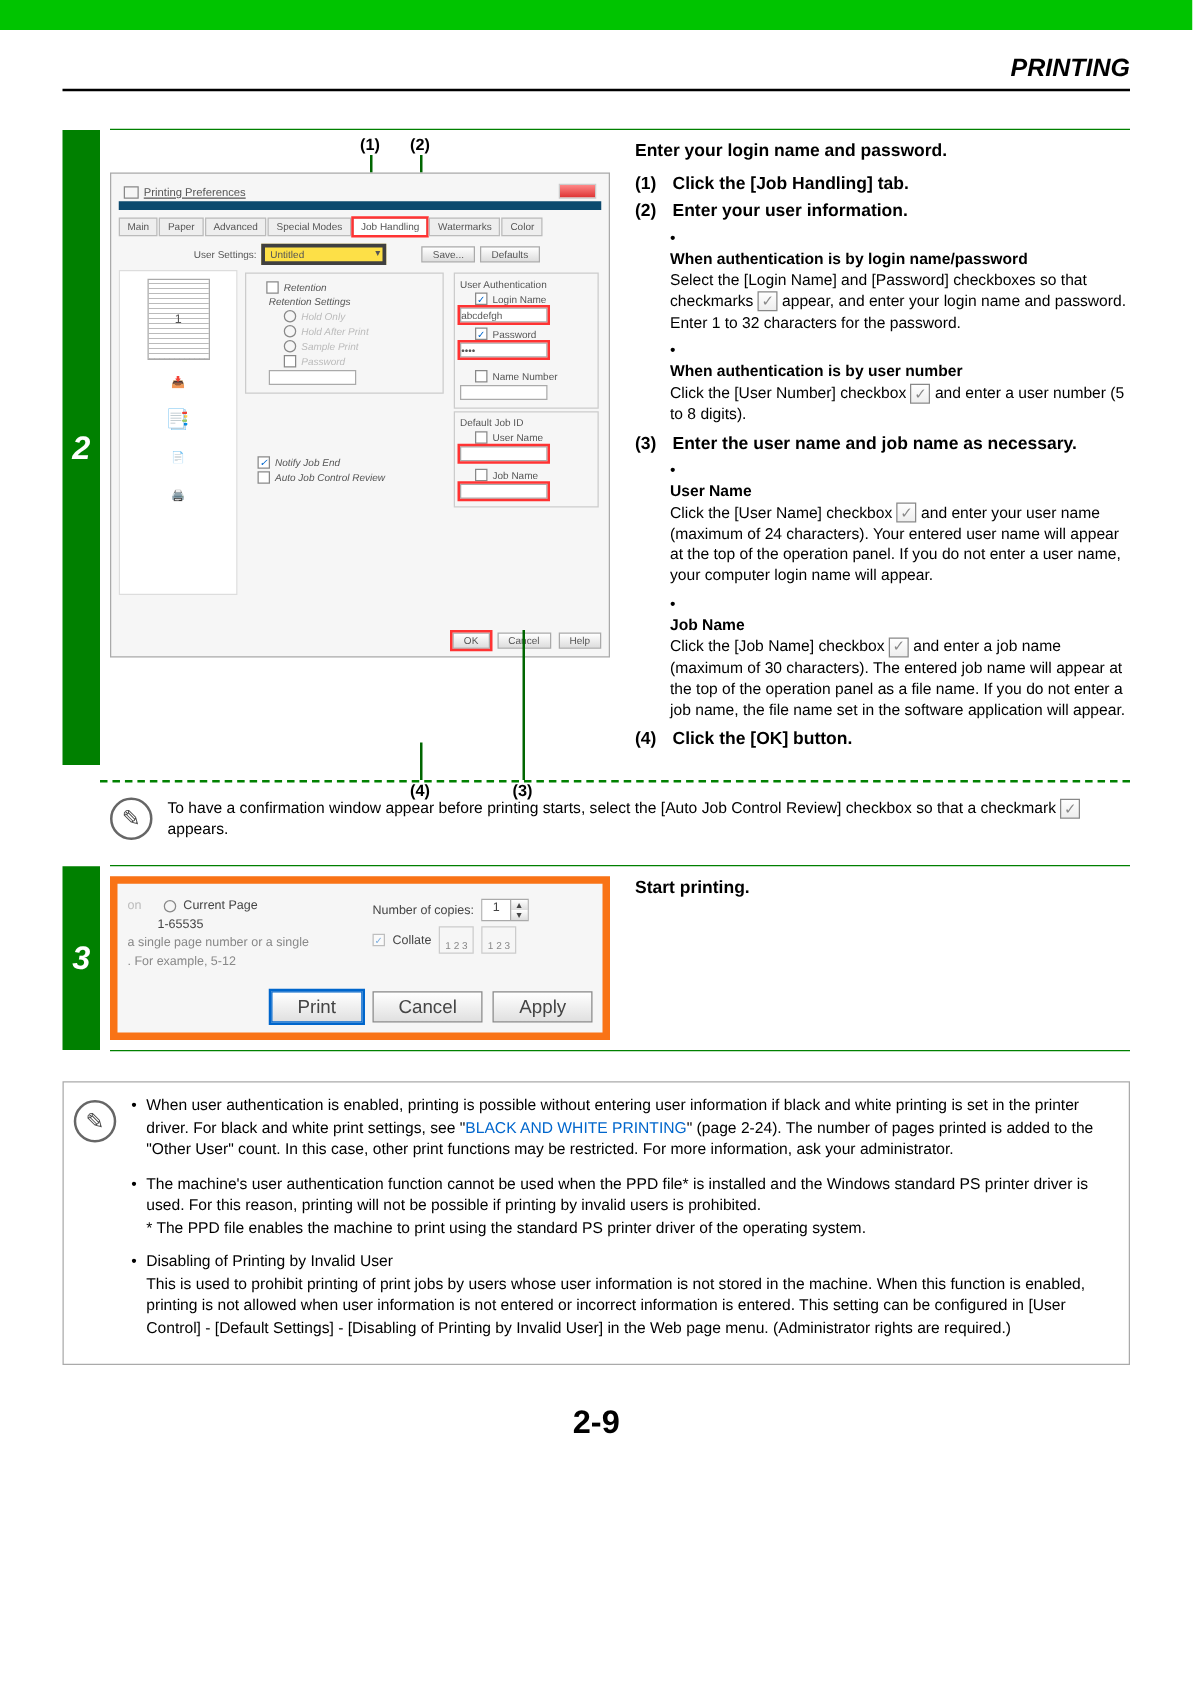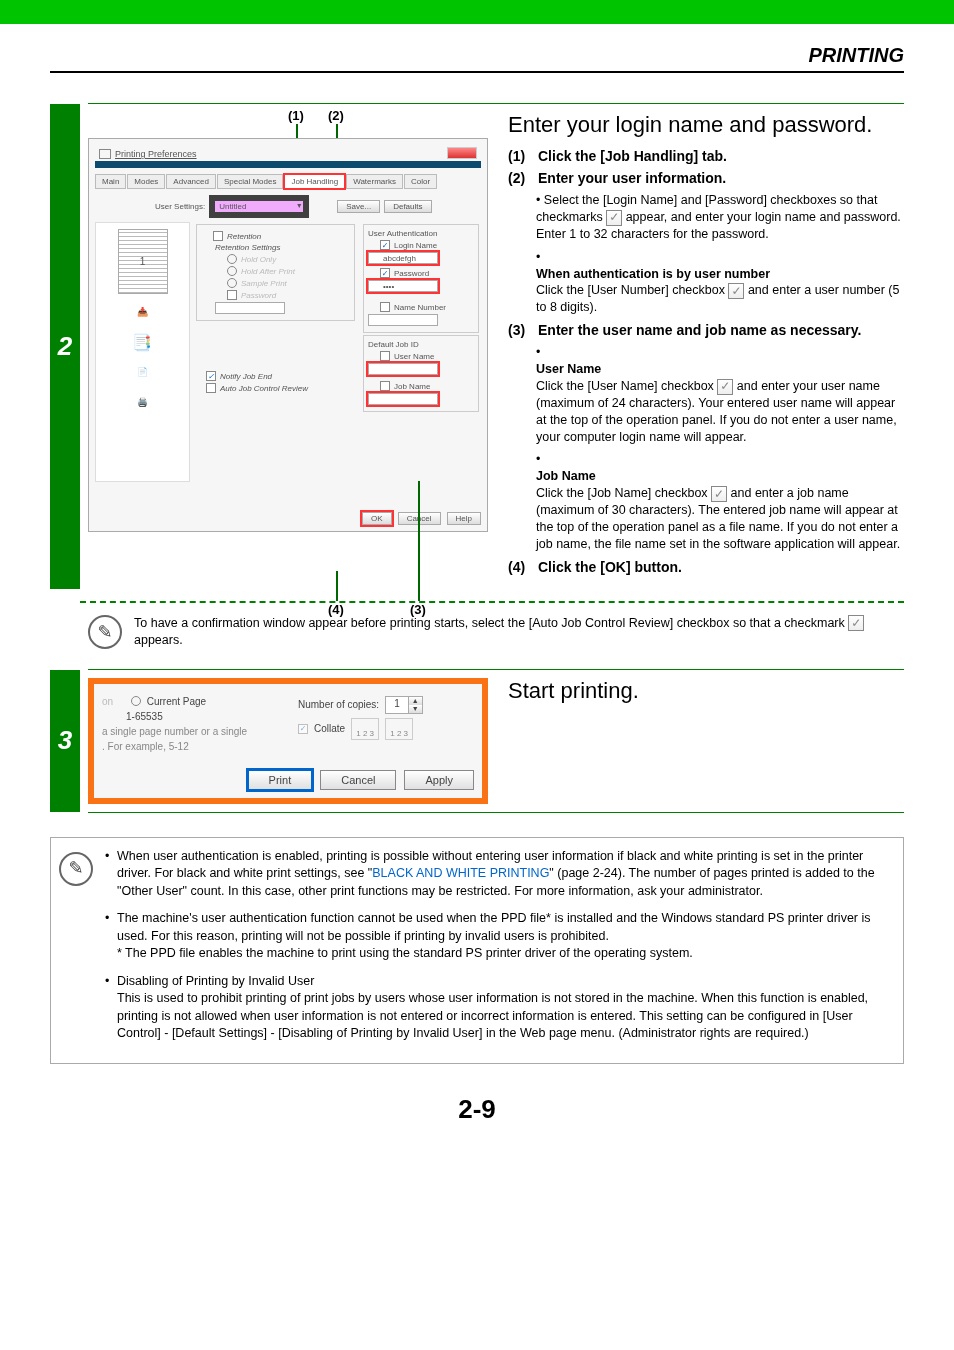--- a/index.html
+++ b/index.html
@@ -15,38 +15,38 @@
   .right-col { flex: 1; }
   .screenshot-box { background: #f6f6f6; border: 1px solid #aaa; font-size: 9px; color: #555; padding: 6px; position: relative; }
   .dialog-titlebar { display: flex; align-items: flex-end; gap: 4px; padding: 2px 4px; border-bottom: 7px solid #0c4a6e; text-decoration: underline; }
   .win-icon { width: 12px; height: 10px; border: 1px solid #888; display: inline-block; }
   .close-x { margin-left: auto; width: 30px; height: 12px; border: 1px solid #ccc; background: linear-gradient(#f88,#d33); }
   .tabs { display: flex; gap: 1px; margin: 6px 0; font-size: 8px; }
   .tab { border: 1px solid #bbb; padding: 2px 6px; background: #eee; position: relative; }
   .tab.active { background: #fff; font-weight: normal; }
   .tab.highlighted { outline: 2px solid #f33; outline-offset: -1px; }
   .fieldrow { display: flex; align-items: center; gap: 4px; margin: 2px 12px; font-size: 8px; }
-  .dropdown { border: 6px solid #404040; padding: 1px 18px 1px 4px; background: #f0abfc; position: relative; min-width: 100px; }
+  .dropdown { border: 3px solid #404040; padding: 1px 18px 1px 4px; background: #fde047; position: relative; min-width: 100px; }
   .dropdown::after { content: "▾"; position: absolute; right: 2px; top: 0; font-size: 8px; }
   .btn-sm { border: 1px solid #aaa; padding: 1px 8px; background: linear-gradient(#fff,#ddd); font-size: 8px; }
   .btn-sm.hl { outline: 2px solid #f33; outline-offset: 0; }
   .groupbox { border: 1px solid #ccc; padding: 4px; margin: 2px; font-size: 8px; }
   .groupbox-title { font-size: 8px; margin-bottom: 2px; }
   .cb { width: 10px; height: 10px; border: 1px solid #888; display: inline-flex; align-items: center; justify-content: center; font-size: 8px; color: #06c; background:#fff; }
   .cb.checked::before { content: "✓"; }
   .radio { width: 10px; height: 10px; border: 1px solid #888; border-radius: 50%; display: inline-block; }
-  .input-line { border: 1px solid #aaa; padding: 1px 14px; min-width: 70px; background:#fff; display:inline-block; height:12px; }
+  .input-line { border: 1px solid #aaa; padding: 1px 0; min-width: 70px; background:#fff; display:inline-block; height:12px; }
   .input-line.hl { outline: 2px solid #f33; }
   .dimmed { color: #bbb; }
   .preview-pane { width: 95px; height: 260px; background: #fff; border: 1px solid #ddd; display: flex; flex-direction: column; align-items: center; gap: 6px; padding-top: 6px; }
   .paper { width: 50px; height: 65px; background:#fff; border:1px solid #aaa; display:flex; align-items:center; justify-content:center; font-size:10px; background-image: repeating-linear-gradient(0deg,#bbb,#bbb 1px,#fff 1px,#fff 4px),repeating-linear-gradient(90deg,#bbb,#bbb 1px,#fff 1px,#fff 4px); }
   .mini-icon { width: 40px; height: 24px; display:flex; align-items:center; justify-content:center; }
   .callout-label { position: absolute; font-weight: bold; font-size: 13px; }
   .callout-line { position: absolute; background: #060; }
-  .step2-h1 { font-size: 22px; font-weight: normal; margin-bottom: 10px; }
+  .step2-h1 { font-size: 14px; font-weight: bold; margin-bottom: 10px; }
   .sub-h { font-weight: bold; font-size: 14px; margin: 6px 0; display: flex; gap: 8px; }
   .sub-num { min-width: 22px; }
   .bullet-item { margin-left: 28px; margin-bottom: 6px; font-size: 12.5px; line-height: 1.35; }
   .bullet-lead { font-weight: bold; display: block; }
   .inline-cb { display: inline-flex; width: 16px; height: 16px; border: 1px solid #888; background: linear-gradient(#fff,#eee); align-items: center; justify-content: center; vertical-align: middle; font-size: 12px; color: #888; }
   .inline-cb::before { content:"✓"; }
   .dashed-sep { border: none; border-top: 2px dashed #008000; margin: 12px 0 12px 30px; }
   .note-row { display: flex; gap: 12px; padding-left: 12px; margin-bottom: 20px; }
   .note-icon-circle { width: 34px; height: 34px; border: 2px solid #666; border-radius: 50%; display: flex; align-items: center; justify-content: center; flex: 0 0 34px; }
   .note-icon-inner { font-size: 18px; color: #444; }
@@ -59,21 +59,21 @@
   .page-num { text-align: center; font-size: 26px; font-weight: bold; margin-top: 30px; }
   
   .s3-box { border: 6px solid #f97316; padding: 8px; font-size: 10px; color: #444; background: #f6f6f6; }
   .s3-row { display: flex; align-items: center; gap: 6px; margin: 4px 0; }
   .spinner { display:inline-flex; border:1px solid #aaa; }
   .spinner .val { padding: 1px 8px; background:#fff; }
   .spinner .arrows { width:14px; display:flex; flex-direction:column; }
   .spinner .arrows span { height:8px; border-left:1px solid #aaa; display:flex; align-items:center; justify-content:center; font-size:7px; background:linear-gradient(#fff,#ddd);}
   .collate-ico { width:28px; height:22px; border:1px solid #ccc; display:inline-flex; align-items:flex-end; justify-content:center; font-size:8px; padding-bottom:1px; color:#888;}
   .s3-btnrow { display:flex; justify-content:flex-end; gap:8px; margin-top:14px; }
-  .s3-btn { border:1px solid #888; padding:3px 20px; background:linear-gradient(#fff,#e0e0e0); font-size:11px; }
+  .s3-btn { border:1px solid #888; padding:3px 20px; background:linear-gradient(#fff,#e0e0e0); font-size:15px; }
   .s3-btn.hl { outline:2px solid #06c; outline-offset:0; border-color:#06c; }
   .thin-rule { border:none; border-top:1px solid #008000; margin-left:38px; }
 </style>
 </head>
 <body>
 
 <div class="topbar"></div>
 
 <div class="page">
   <div class="header-title">PRINTING</div>
@@ -92,21 +92,21 @@
         <div class="callout-line" style="left:248px; top:12px; width:2px; height:110px;"></div>
 
         <div class="screenshot-box" style="margin-top:26px;">
           <div class="dialog-titlebar">
             <span class="win-icon"></span>
             <span>Printing Preferences</span>
             <span class="close-x"></span>
           </div>
           <div class="tabs">
             <span class="tab">Main</span>
-            <span class="tab">Modes</span>
+            <span class="tab">Paper</span>
             <span class="tab">Advanced</span>
             <span class="tab">Special Modes</span>
             <span class="tab active highlighted">Job Handling</span>
             <span class="tab">Watermarks</span>
             <span class="tab">Color</span>
           </div>
           <div class="fieldrow" style="margin-left:60px;">
             <span>User Settings:</span>
             <span class="dropdown">Untitled</span>
             <span style="width:20px;"></span>
@@ -217,21 +217,21 @@
         <div class="sub-h">
             <span class="sub-num">(1)</span>
             <span>Click the [Job Handling] tab.</span>
           </div>
 
         <div class="sub-h">
             <span class="sub-num">(2)</span>
             <span>Enter your user information.</span>
           </div>
         <div class="bullet-item">
-          • 
+          • <span class="bullet-lead">When authentication is by login name/password</span>
           <span>Select the [Login Name] and [Password] checkboxes so that checkmarks </span>
           <span class="inline-cb"></span>
           <span> appear, and enter your login name and password. Enter 1 to 32 characters for the password.</span>
         </div>
         <div class="bullet-item">
           • <span class="bullet-lead">When authentication is by user number</span>
           <span>Click the [User Number] checkbox </span>
           <span class="inline-cb"></span>
           <span> and enter a user number (5 to 8 digits).</span>
         </div>

